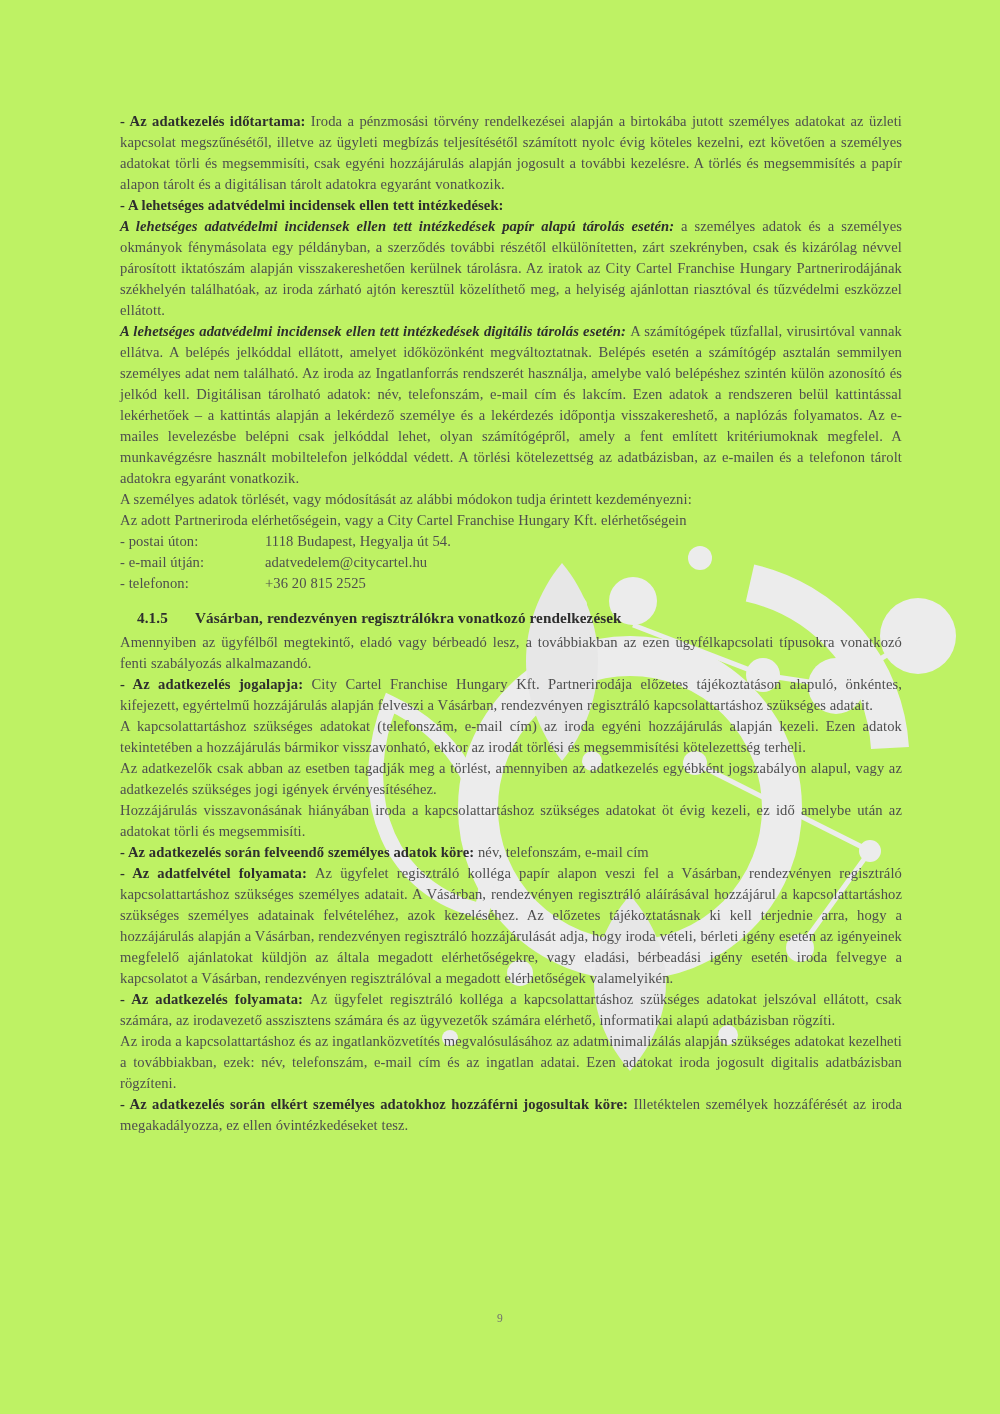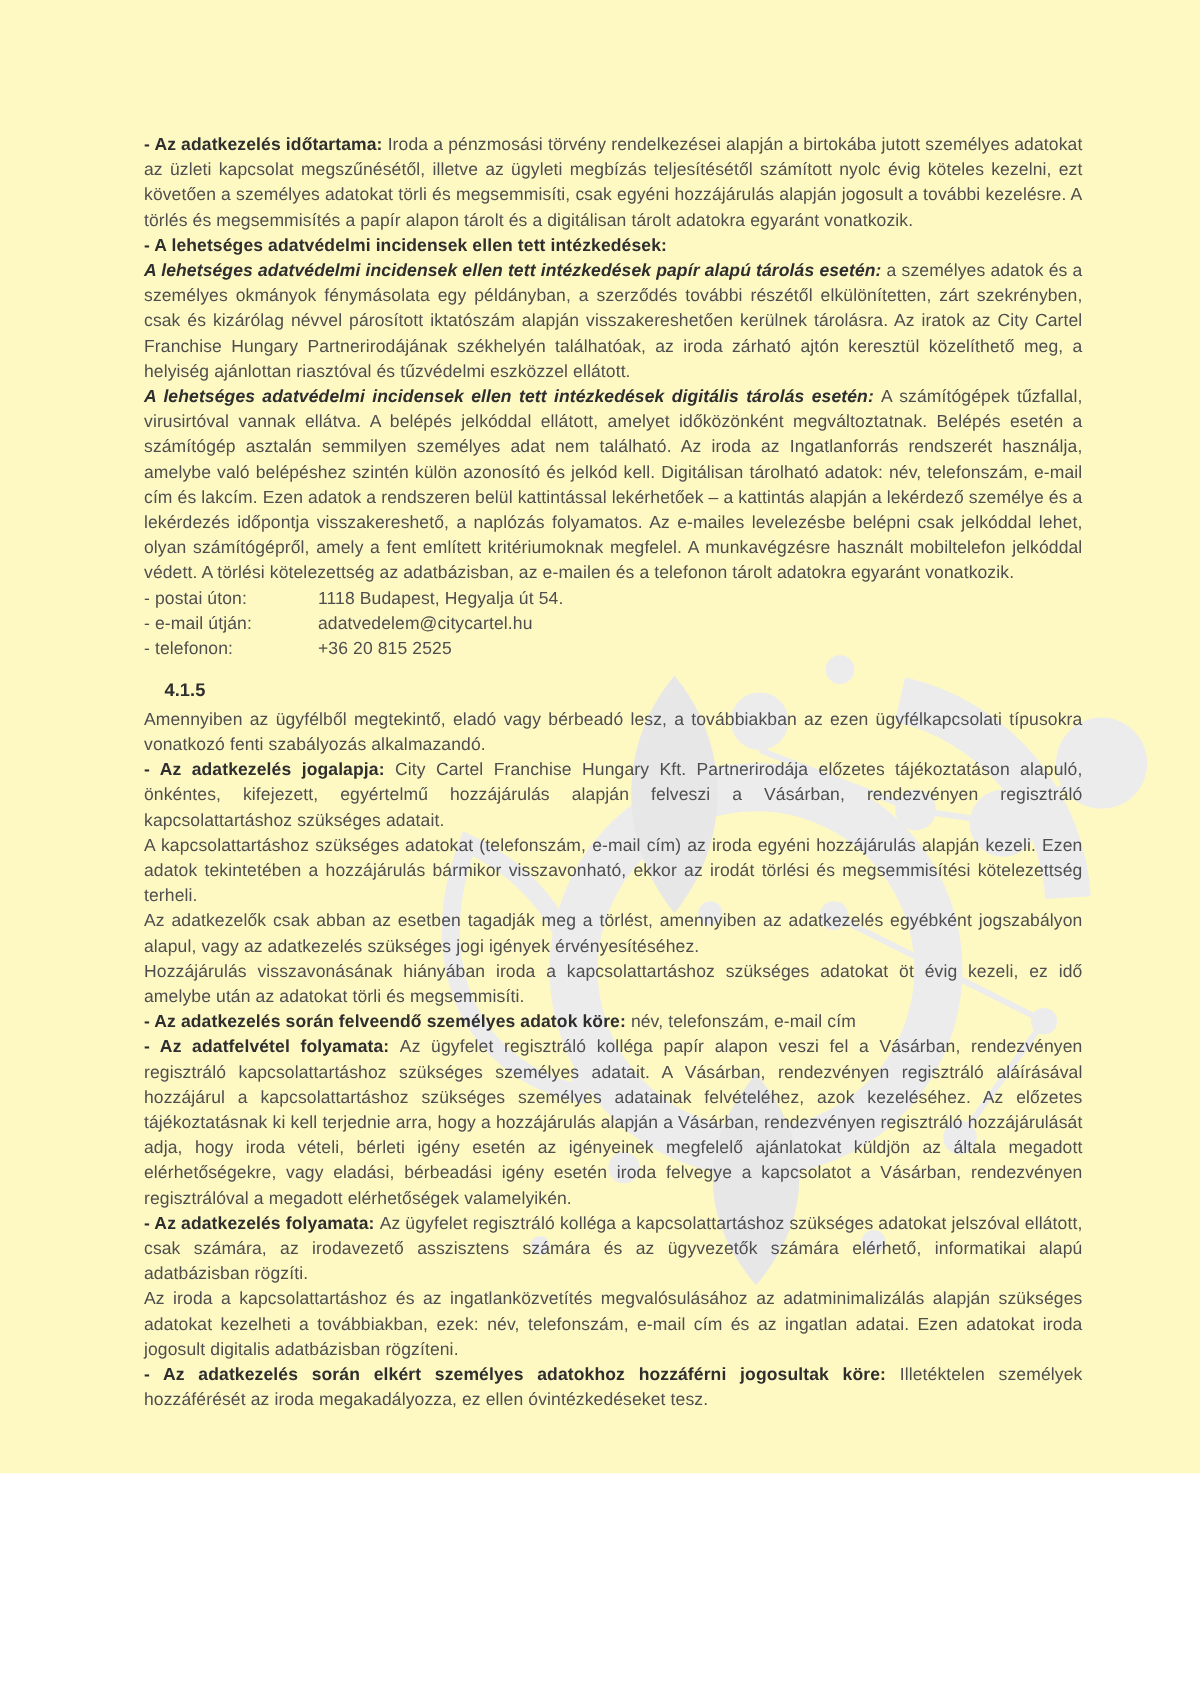--- a/index.html
+++ b/index.html
@@ -1,20 +1,20 @@
 <!DOCTYPE html>
 <html lang="hu"><head>
 <meta charset="utf-8">
 <style>
   html,body { margin:0; padding:0; background:#ffffff; }
   .page {
     position:relative;
-    width:1000px; height:1228px;
-    background:#fef9c3;
-    font-family:Liberation Sans, sans-serif;
+    width:1000px; height:1414px;
+    background:#bef264;
+    font-family:Liberation Serif, serif;
     color:#4e4e4e;
     overflow:hidden;
   }
   .watermark { position:absolute; left:330px; top:523px; width:690px; height:548px; z-index:0; }
   .content {
     position:absolute; left:120px; top:111px; width:782px;
     font-size:14.6px; line-height:21px; letter-spacing:0.1px;
     z-index:1;
   }
   .para { margin:0; text-align:justify; }
@@ -71,37 +71,40 @@
   <div class="content">
 
     <p class="para"><span class="lead-b">- Az adatkezelés időtartama:  </span><span>Iroda a pénzmosási törvény rendelkezései alapján a birtokába jutott személyes adatokat az üzleti kapcsolat megszűnésétől, illetve az ügyleti megbízás teljesítésétől számított nyolc évig köteles kezelni, ezt követően a személyes adatokat törli és megsemmisíti, csak egyéni hozzájárulás alapján jogosult a további kezelésre. A törlés és megsemmisítés a papír alapon tárolt és a digitálisan tárolt adatokra egyaránt vonatkozik.</span></p>
 
     <p class="para"><span class="lead-b">- A lehetséges adatvédelmi incidensek ellen tett intézkedések:</span></p>
 
     <p class="para"><span class="lead-bi">A lehetséges adatvédelmi incidensek ellen tett intézkedések papír alapú tárolás esetén: </span><span>a személyes adatok és a személyes okmányok fénymásolata egy példányban, a szerződés további részétől elkülönítetten, zárt szekrényben, csak és kizárólag névvel párosított iktatószám alapján visszakereshetően kerülnek tárolásra. Az iratok az City Cartel Franchise Hungary Partnerirodájának székhelyén találhatóak, az iroda zárható ajtón keresztül közelíthető meg, a helyiség ajánlottan riasztóval és tűzvédelmi eszközzel ellátott.</span></p>
 
     <p class="para"><span class="lead-bi">A lehetséges adatvédelmi incidensek ellen tett intézkedések digitális tárolás esetén: </span><span>A számítógépek tűzfallal, virusirtóval vannak ellátva. A belépés jelkóddal ellátott, amelyet időközönként megváltoztatnak. Belépés esetén a számítógép asztalán semmilyen személyes adat nem található. Az iroda az Ingatlanforrás rendszerét használja, amelybe való belépéshez szintén külön azonosító és jelkód kell. Digitálisan tárolható adatok: név, telefonszám, e-mail cím és lakcím. Ezen adatok a rendszeren belül kattintással lekérhetőek – a kattintás alapján a lekérdező személye és a lekérdezés időpontja visszakereshető, a naplózás folyamatos. Az e-mailes levelezésbe belépni csak jelkóddal lehet, olyan számítógépről, amely a fent említett kritériumoknak megfelel. A munkavégzésre használt mobiltelefon jelkóddal védett. A törlési kötelezettség az adatbázisban, az e-mailen és a telefonon tárolt adatokra egyaránt vonatkozik.</span></p>
 
+    <p class="para"><span>A személyes adatok törlését, vagy módosítását az alábbi módokon tudja érintett kezdeményezni:</span></p>
 
+    <p class="para"><span>Az adott Partneriroda elérhetőségein, vagy a City Cartel Franchise Hungary Kft. elérhetőségein</span></p>
 
     <div class="contact-row">
       <span class="contact-label">- postai úton:</span>
       <span class="contact-value">1118 Budapest, Hegyalja út 54.</span>
     </div>
     <div class="contact-row">
       <span class="contact-label">- e-mail útján:</span>
       <span class="contact-value">adatvedelem@citycartel.hu</span>
     </div>
     <div class="contact-row">
       <span class="contact-label">- telefonon:</span>
       <span class="contact-value">+36 20 815 2525</span>
     </div>
 
     <div class="section-heading">
       <span class="heading-number">4.1.5</span>
+      <span class="heading-title">Vásárban, rendezvényen regisztrálókra vonatkozó rendelkezések</span>
     </div>
 
     <p class="para"><span>Amennyiben az ügyfélből megtekintő, eladó vagy bérbeadó lesz, a továbbiakban az ezen ügyfélkapcsolati típusokra vonatkozó fenti szabályozás alkalmazandó.</span></p>
 
     <p class="para"><span class="lead-b">- Az adatkezelés jogalapja: </span><span>City Cartel Franchise Hungary Kft. Partnerirodája előzetes tájékoztatáson alapuló, önkéntes, kifejezett, egyértelmű hozzájárulás alapján felveszi a Vásárban, rendezvényen regisztráló kapcsolattartáshoz szükséges adatait.</span></p>
 
     <p class="para"><span>A kapcsolattartáshoz szükséges adatokat (telefonszám, e-mail cím) az iroda egyéni hozzájárulás alapján kezeli. Ezen adatok tekintetében a hozzájárulás bármikor visszavonható, ekkor az irodát törlési és megsemmisítési kötelezettség terheli.</span></p>
 
     <p class="para"><span>Az adatkezelők csak abban az esetben tagadják meg a törlést, amennyiben az adatkezelés egyébként jogszabályon alapul, vagy az adatkezelés szükséges jogi igények érvényesítéséhez.</span></p>
 

